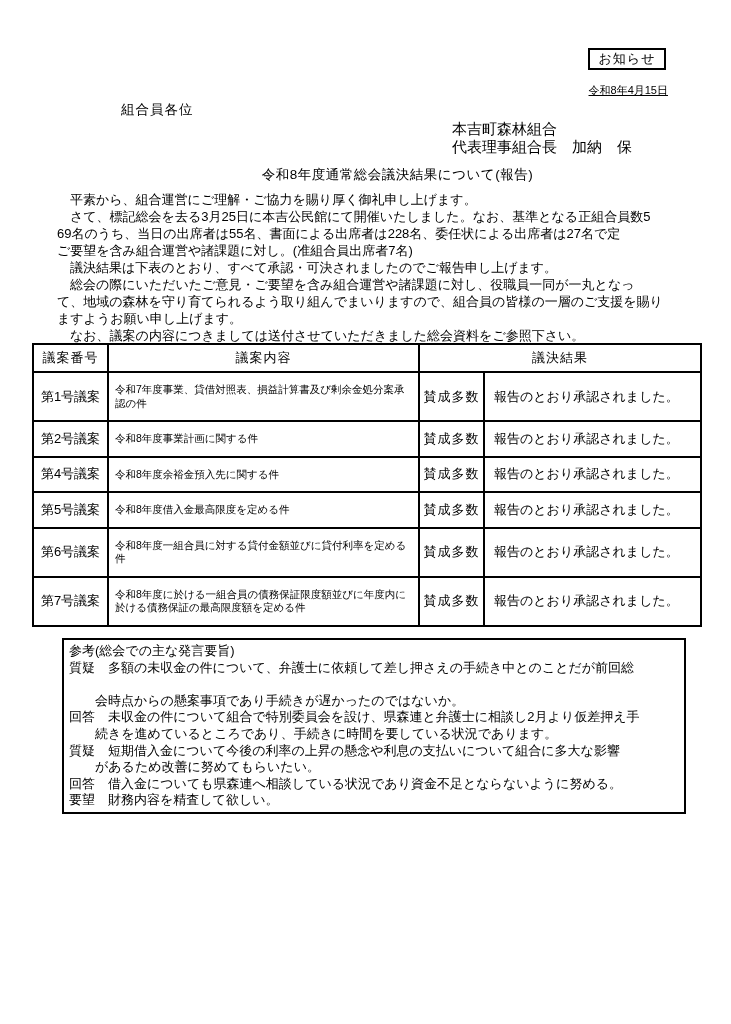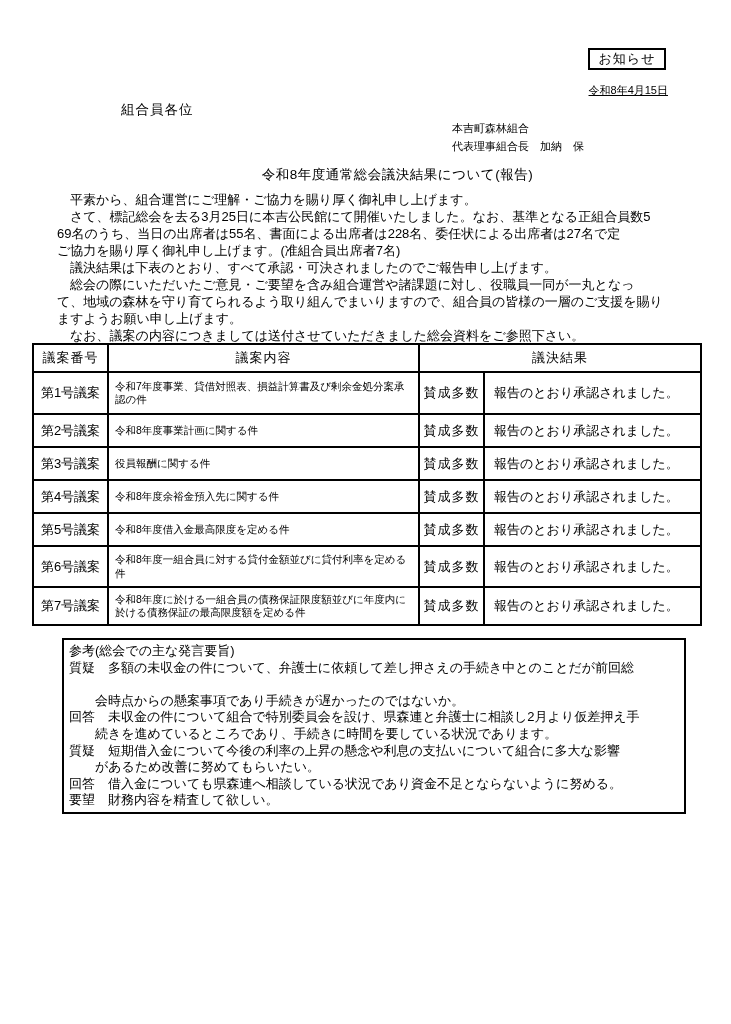--- a/index.html
+++ b/index.html
@@ -25,21 +25,21 @@
     position:absolute; top:83px; right:63px;
     font-size:11px;
     text-decoration:underline;
   }
   .recipient {
     position:absolute; left:75px; top:101px;
     font-size:13.5px; letter-spacing:1px;margin-left:46px;
   }
   .sender {
     position:absolute; left:452px; top:120px;
-    font-size:11px; line-height:17.5px;
+    font-size:15px; line-height:17.5px;
   }
   .doc-title {
     position:absolute; left:0; top:166px; width:731px;
     text-align:center; font-size:13.5px; letter-spacing:0.5px;margin-left:32px;
   }
   .body-text {
     position:absolute; left:57px; top:191px; width:620px;
     font-size:13px; line-height:17px;
   }
   .body-text .bline { white-space:nowrap; height:17px; }
@@ -50,21 +50,21 @@
     table-layout:fixed;
   }
   .result-table td {
     border:2px solid #000;
     font-size:13px;
     vertical-align:middle;
     padding:0;
   }
   .result-table td.hd { text-align:center; letter-spacing:1px; }
   .result-table td.no { text-align:center; }
-  .result-table td.content { font-size:10.5px; line-height:13.5px; padding:2px 6px; text-align:left; }
+  .result-table td.content { font-size:10.5px; line-height:13.5px; padding:10px 6px; text-align:left; }
   .result-table td.vote { text-align:center; letter-spacing:1px; }
   .result-table td.result { text-align:left; padding:0 4px 0 9px; }
   tr.h-head td { height:28px; }
   tr.h-r0 td { height:42px; }
   tr.h-r1 td, tr.h-r2 td, tr.h-r3 td, tr.h-r4 td { height:33px; }
   tr.h-r5 td { height:41px; }
   tr.h-r6 td { height:38px; }
   .ref-box {
     position:absolute; left:62px; top:638px;
     width:624px;
@@ -91,21 +91,21 @@
     <div>本吉町森林組合</div>
     <div>代表理事組合長　加納　保</div>
   </div>
 
   <div class="doc-title">令和8年度通常総会議決結果について(報告)</div>
 
   <div class="body-text">
     <div class="bline">　平素から、組合運営にご理解・ご協力を賜り厚く御礼申し上げます。</div>
     <div class="bline">　さて、標記総会を去る3月25日に本吉公民館にて開催いたしました。なお、基準となる正組合員数5</div>
     <div class="bline">69名のうち、当日の出席者は55名、書面による出席者は228名、委任状による出席者は27名で定</div>
-    <div class="bline">ご協力を賜り厚く御礼申し上げます。(准組合員出席者7名)</div>
+    <div class="bline">ご要望を含み組合運営や諸課題に対し。(准組合員出席者7名)</div>
     <div class="bline">　議決結果は下表のとおり、すべて承認・可決されましたのでご報告申し上げます。</div>
     <div class="bline">　総会の際にいただいたご意見・ご要望を含み組合運営や諸課題に対し、役職員一同が一丸となっ</div>
     <div class="bline">て、地域の森林を守り育てられるよう取り組んでまいりますので、組合員の皆様の一層のご支援を賜り</div>
     <div class="bline">ますようお願い申し上げます。</div>
     <div class="bline">　なお、議案の内容につきましては送付させていただきました総会資料をご参照下さい。</div>
   </div>
 
   <table class="result-table">
     <colgroup>
       <col style="width:75px">
@@ -121,26 +121,20 @@
       </tr>
       <tr class="h-r0">
         <td class="no">第1号議案</td>
         <td class="content">令和7年度事業、貸借対照表、損益計算書及び剰余金処分案承認の件</td>
         <td class="vote">賛成多数</td>
         <td class="result">報告のとおり承認されました。</td>
       </tr>
       <tr class="h-r1">
         <td class="no">第2号議案</td>
         <td class="content">令和8年度事業計画に関する件</td>
-        <td class="vote">賛成多数</td>
-        <td class="result">報告のとおり承認されました。</td>
-      </tr>
-      <tr class="h-r2">
-        <td class="no">第3号議案</td>
-        <td class="content">役員報酬に関する件</td>
         <td class="vote">賛成多数</td>
         <td class="result">報告のとおり承認されました。</td>
       </tr>
       <tr class="h-r3">
         <td class="no">第4号議案</td>
         <td class="content">令和8年度余裕金預入先に関する件</td>
         <td class="vote">賛成多数</td>
         <td class="result">報告のとおり承認されました。</td>
       </tr>
       <tr class="h-r4">

